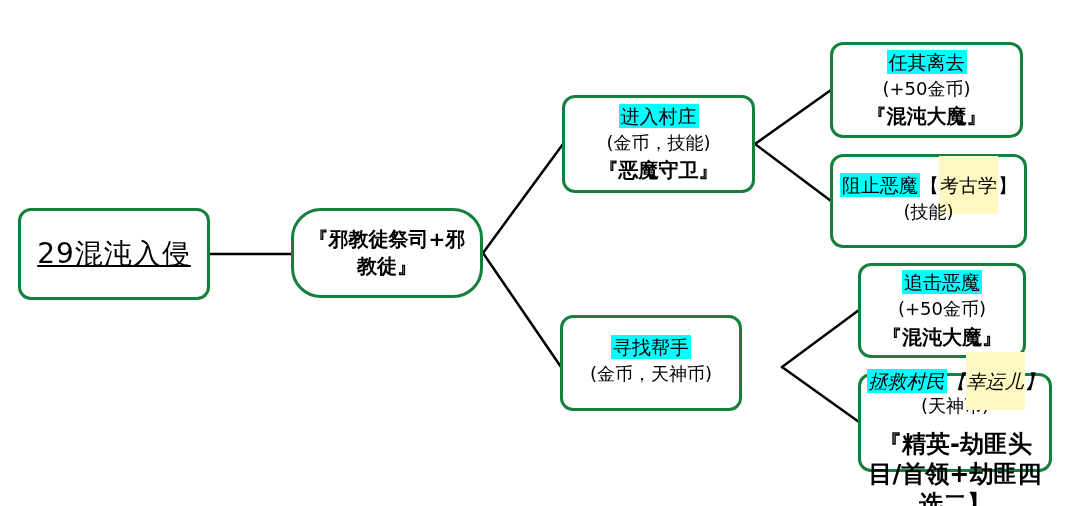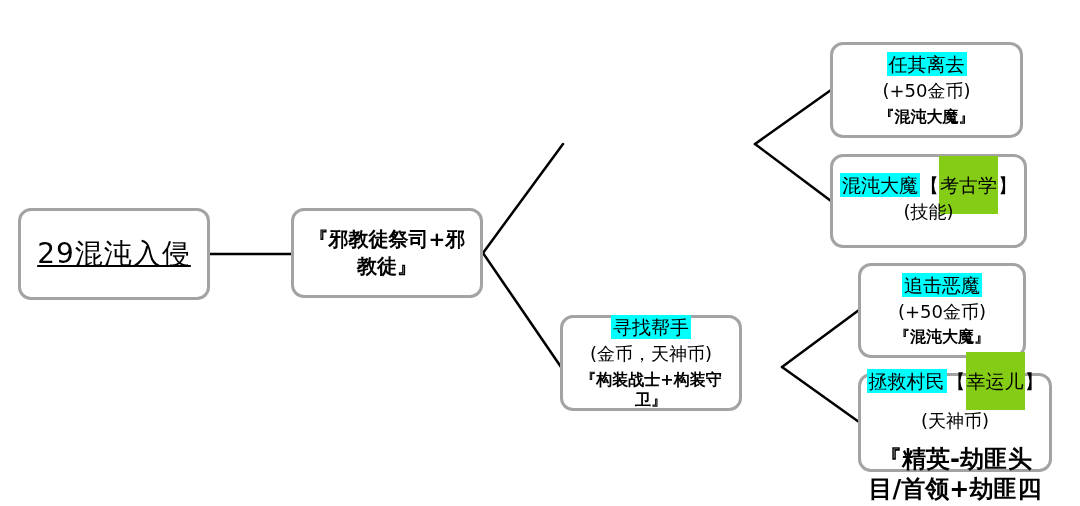--- a/index.html
+++ b/index.html
@@ -19,30 +19,30 @@
   }
   svg.connectors line {
     stroke: #000000;
     stroke-width: 2.5;
     stroke-linecap: round;
   }
   .node {
     position: absolute;
     box-sizing: border-box;
     background: #ffffff;
-    border: 3px solid #a3a3a3;
+    border: 3px solid #15803d;
     border-radius: 13px;
     display: flex;
     flex-direction: column;
     align-items: center;
     justify-content: center;
     text-align: center;
   }
   .node-start-box   { left: 18px;  top: 208px; width: 192px; height: 92px; text-decoration: underline; }
-  .node-encounter-box{ left: 291px; top: 208px; width: 192px; height: 90px; padding: 0 8px; }
+  .node-encounter-box{ left: 291px; top: 208px; width: 192px; height: 90px; padding: 0 8px; border-radius: 30px; }
   .node-choice-a-box { left: 562px; top: 95px;  width: 193px; height: 98px; }
   .node-choice-b-box { left: 560px; top: 315px; width: 182px; height: 96px; justify-content: center; }
   .node-a1-box { left: 830px; top: 42px;  width: 193px; height: 96px; }
   .node-a2-box { left: 830px; top: 154px; width: 197px; height: 94px; }
   .node-b1-box { left: 858px; top: 263px; width: 168px; height: 95px; }
   .node-b2-box { left: 858px; top: 373px; width: 194px; height: 99px;
                  justify-content: flex-start; padding-top: 0; }
   .start-label {
     font-size: 28px;
     letter-spacing: 1px;
@@ -52,33 +52,33 @@
     font-weight: bold;
     line-height: 1.35;
   }
   .line-title {
     font-size: 19px;
     line-height: 1.2;
     margin-bottom: 4px;
     white-space: nowrap;
   }
   .hl-cyan  { background: #00ffff; padding: 1px 2px; }
-  .hl-green { background: #84cc16; padding: 18px 1px; }
+  .hl-green { background: #fef9c3; padding: 18px 1px; }
   .line-reward {
     font-size: 18px;
     line-height: 1.2;
     margin-bottom: 5px;
   }
   .line-enemy {
-    font-size: 16px;
+    font-size: 20px;
     font-weight: bold;
     line-height: 1.25;
     padding: 0 4px;
   }
-  .node-b2-box .line-title  { margin-top: -6px; margin-bottom: 17px; position: relative; z-index: 2; }
+  .node-b2-box .line-title  { margin-top: -6px; margin-bottom: 2px; position: relative; z-index: 2; font-style: italic; }
   .node-b2-box .line-reward { margin-bottom: 13px; }
   .node-b2-box .line-enemy  { font-size: 24px; }
 </style>
 </head>
 <body>
 
 <div class="canvas">
 
   <svg class="connectors" viewBox="0 0 1080 506" xmlns="http://www.w3.org/2000/svg">
     <line x1="210" y1="254" x2="291" y2="254"></line>
@@ -91,35 +91,39 @@
   </svg>
 
   <div class="node node-start-box">
     <span class="start-label">29混沌入侵</span>
   </div>
 
   <div class="node node-encounter-box">
     <span class="encounter-label">『邪教徒祭司+邪教徒』</span>
   </div>
 
+  <div class="node node-choice-a-box">
+    <span class="line-title"><span class="hl-cyan">进入村庄</span></span>
+    <span class="line-reward">(金币，技能)</span>
+    <span class="line-enemy">『恶魔守卫』</span>
+  </div>
 
   <div class="node node-choice-b-box">
     <span class="line-title"><span class="hl-cyan">寻找帮手</span></span>
     <span class="line-reward">(金币，天神币)</span>
-    <span class="line-enemy">『构装战士+构装守卫』</span>
   </div>
 
   <div class="node node-a1-box">
     <span class="line-title"><span class="hl-cyan">任其离去</span></span>
     <span class="line-reward">(+50金币)</span>
     <span class="line-enemy">『混沌大魔』</span>
   </div>
 
   <div class="node node-a2-box">
-    <span class="line-title"><span class="hl-cyan">混沌大魔</span><span>【</span><span class="hl-green">考古学</span><span>】</span></span>
+    <span class="line-title"><span class="hl-cyan">阻止恶魔</span><span>【</span><span class="hl-green">考古学</span><span>】</span></span>
     <span class="line-reward">(技能)</span>
   </div>
 
   <div class="node node-b1-box">
     <span class="line-title"><span class="hl-cyan">追击恶魔</span></span>
     <span class="line-reward">(+50金币)</span>
     <span class="line-enemy">『混沌大魔』</span>
   </div>
 
   <div class="node node-b2-box">

